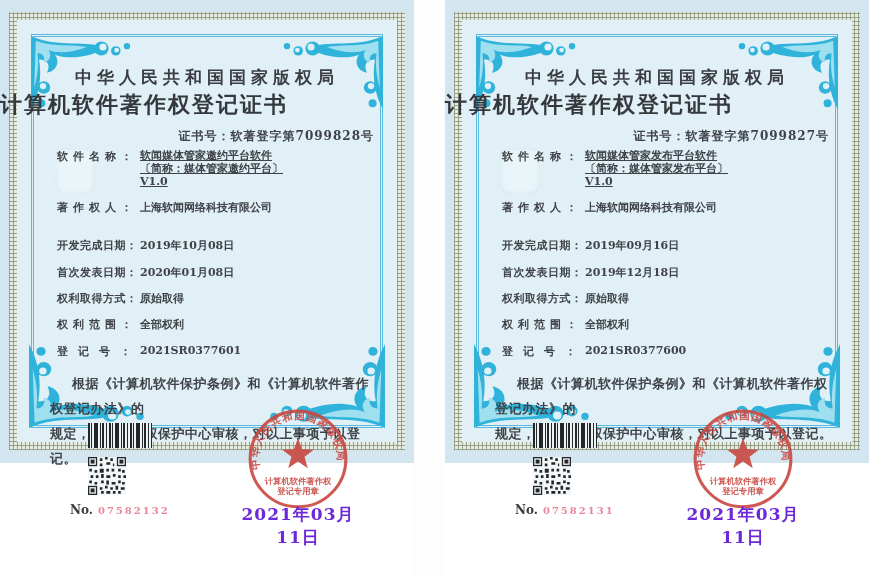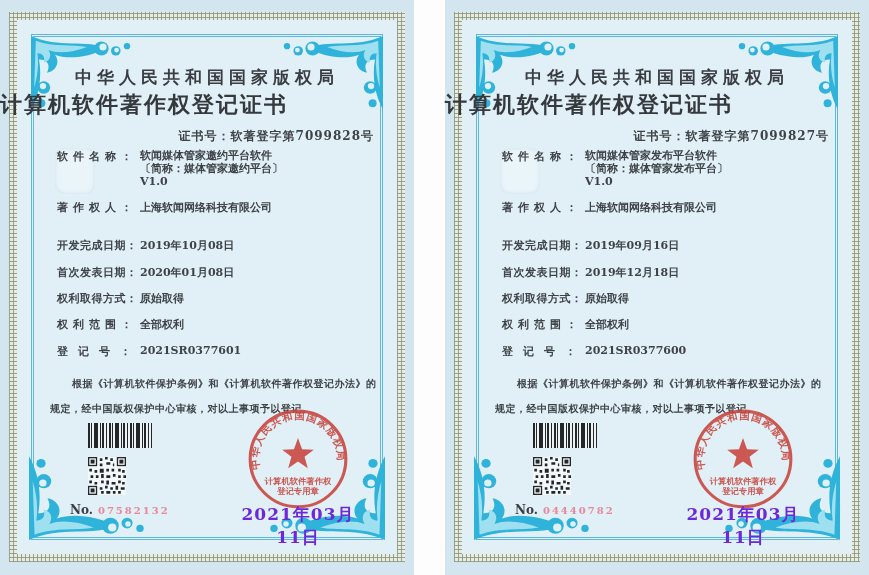--- a/index.html
+++ b/index.html
@@ -1,21 +1,21 @@
 <!DOCTYPE html>
 <html><head>
 <meta charset="utf-8">
 <style>
   html,body{margin:0;padding:0;}
   body{
     width:869px;height:575px;background:#ffffff;overflow:hidden;
     font-family:"DejaVu Serif","Liberation Serif",serif;
     display:flex;
   }
-  .cert{position:relative;height:575px;background:#d3e5ef;flex:0 0 auto;}
+  .cert{position:relative;height:463px;background:#d3e5ef;flex:0 0 auto;}
   .cert-left{width:414px;}
   .cert-right{width:424px;}
   .gap{width:31px;height:575px;background:#fdfdfd;flex:0 0 auto;}
 
   
   .frame{
     position:absolute;top:12px;left:9px;right:9px;bottom:13px;
     background-color:#e7ece0;
     background-image:
       repeating-linear-gradient(0deg, rgba(138,148,126,.85) 0 1px, transparent 1px 4px),
@@ -42,32 +42,32 @@
     font-size:22px;letter-spacing:2px;color:#35383c;}
   .cert-no{position:absolute;top:128px;right:40px;font-size:12px;letter-spacing:1px;}
 
   .row{position:absolute;left:0;right:0;font-size:11px;}
   .row .lab{position:absolute;left:57px;white-space:nowrap;}
   .row .val{position:absolute;left:140px;white-space:nowrap;}
   .ls6{letter-spacing:0.5px;text-align:center;}
   .ls4{letter-spacing:5px;}
   .ls3{letter-spacing:10px;}
   .row-name{top:149px;}
-  .row-name .val div{line-height:13px;}
+  .row-name .val div{line-height:13px;text-decoration:underline;}
   .row-holder{top:200px;}
   .row-dev{top:238px;}
   .row-pub{top:265px;}
   .row-acq{top:291px;}
   .row-scope{top:317px;}
   .row-reg{top:344px;}
 
   .emboss{position:absolute;left:55px;top:148px;width:40px;height:46px;border-radius:9px;
     background:rgba(255,255,255,.5);box-shadow:inset 0 0 5px rgba(160,190,205,.55);opacity:.65;}
 
-  .statement{position:absolute;top:371px;left:50px;right:34px;font-size:10px;
+  .statement{position:absolute;top:371px;left:50px;right:34px;font-size:13px;
     letter-spacing:0.5px;line-height:25px;}
   .statement .l1{text-indent:22px;}
 
   .barcode{position:absolute;left:88px;top:423px;width:64px;height:25px;
     background-color:#eef4f6;
     background-image:
       repeating-linear-gradient(90deg,#23272a 0 1px,transparent 1px 3px),
       repeating-linear-gradient(90deg,#23272a 0 2px,transparent 2px 7px);
   }
   .qr{position:absolute;left:88px;top:457px;width:38px;height:38px;}
@@ -329,21 +329,21 @@
         <path d="M22 0h7v7h-7z"></path>
           <rect x="23" y="1" width="5" height="5" fill="#f2f7f9"></rect>
           <rect x="24" y="2" width="3" height="3"></rect>
         <path d="M0 22h7v7H0z"></path>
           <rect x="1" y="23" width="5" height="5" fill="#f2f7f9"></rect>
           <rect x="2" y="24" width="3" height="3"></rect>
         <path d="M9 1h2v2H9zM13 0h2v2h-2zM17 1h2v2h-2zM9 5h2v2H9zM14 4h3v2h-3zM19 5h1v2h-1zM1 9h2v2H1zM5 10h2v2H5zM9 9h3v3H9zM14 9h2v2h-2zM18 9h2v2h-2zM23 9h2v2h-2zM26 10h2v2h-2zM2 14h2v2H2zM6 14h2v2H6zM10 13h2v3h-2zM14 14h3v2h-3zM19 13h2v2h-2zM23 14h2v2h-2zM27 14h2v2h-2zM1 18h2v2H1zM5 19h2v2H5zM10 18h2v2h-2zM14 18h2v3h-2zM18 19h3v2h-3zM23 18h2v2h-2zM26 19h2v2h-2zM9 23h2v2H9zM13 22h2v2h-2zM17 23h2v2h-2zM21 22h2v3h-2zM25 23h3v2h-3zM10 26h2v2h-2zM14 26h3v2h-3zM19 26h2v2h-2zM23 26h2v2h-2z"></path>
       </g>
     </svg>
 
-    <div class="serial"><span>No.</span><span class="num">04440782</span></div>
+    <div class="serial"><span>No.</span><span class="num">07582131</span></div>
 
     <svg class="seal" viewBox="0 0 100 100">
       <circle cx="50" cy="48" r="46" fill="none" stroke="#c94841" stroke-width="3"></circle>
       <defs>
           <path id="sealArcR" d="M13.9 59.7 A38 38 0 1 1 86.1 59.7"></path>
         </defs>
       <text font-size="10" fill="#c94841" font-weight="bold" letter-spacing="1">
         <textPath href="#sealArcR" startOffset="2">中华人民共和国国家版权局</textPath>
       </text>
       <polygon fill="#c94841" points="50,28 46.1,38.7 34.8,39.1 43.7,46 40.6,56.9 50,50.6 59.4,56.9 56.3,46 65.2,39.1 53.9,38.7"></polygon>

